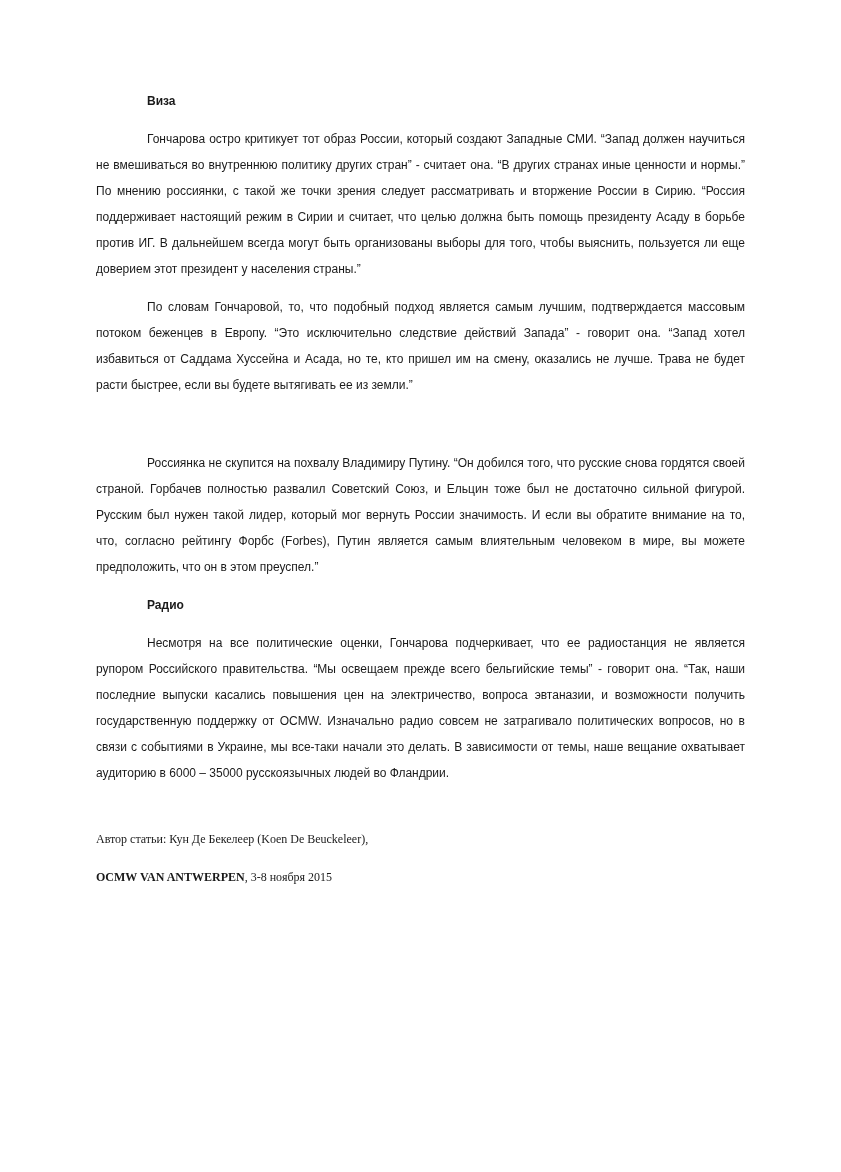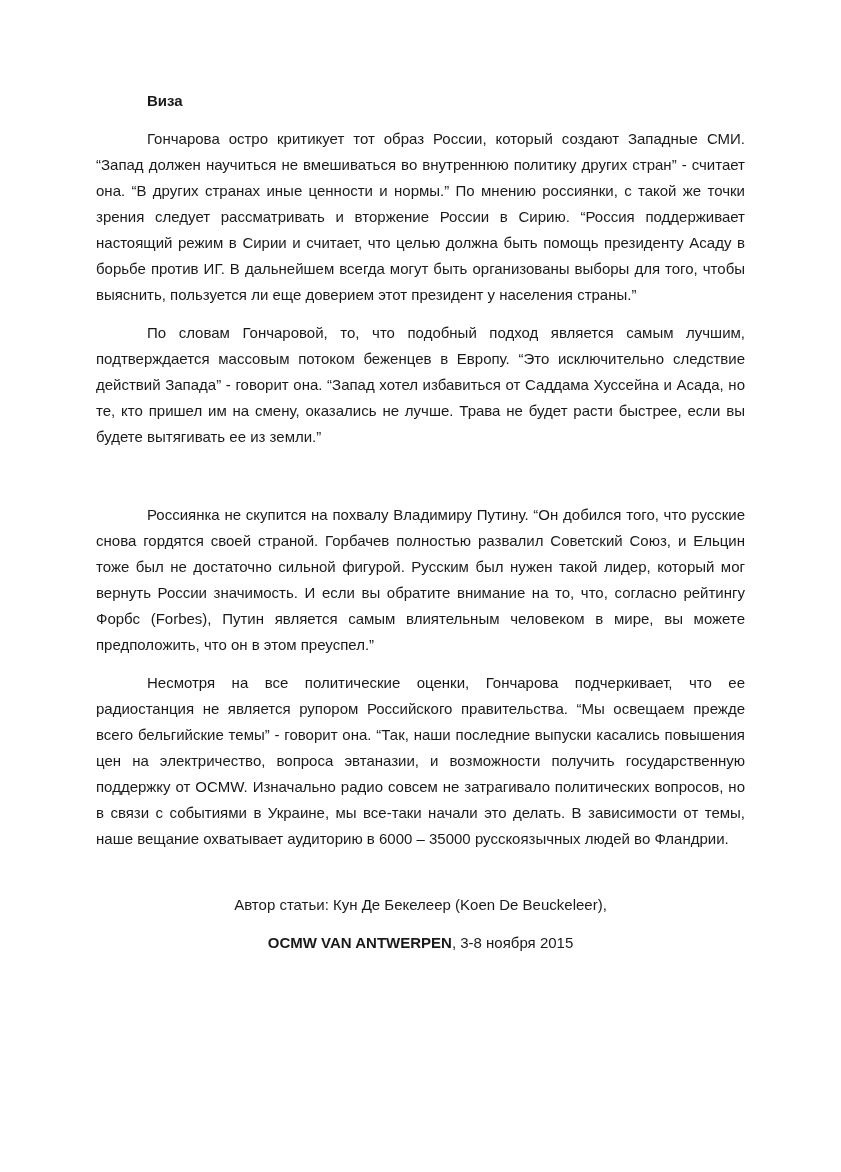--- a/index.html
+++ b/index.html
@@ -7,40 +7,41 @@
     padding: 0;
     background: #ffffff;
   }
   .page {
     width: 841px;
     height: 1172px;
     box-sizing: border-box;
     background: #ffffff;
     padding: 88px 96px 40px 96px;
     font-family: "Liberation Sans", sans-serif;
-    font-size: 15px;
+    font-size: 12px;
     line-height: 26px;
     color: #1a1a1a;
     overflow: hidden;
   }
   .para {
     margin: 0 0 12px 0;
     text-align: justify;
     text-indent: 51px;
   }
   .heading {
     margin: 0 0 12px 0;
     font-weight: bold;
     text-indent: 51px;
     text-align: left;
   }
   .plain {
     margin: 0 0 12px 0;
     text-indent: 0;
-    text-align: center;
+    text-align: left;
+    font-family: Liberation Serif, serif;
   }
   .spacer-lg { height: 40px; }
   .spacer-md { height: 28px; }
   .bold { font-weight: bold; }
 </style>
 </head>
 <body>
 
 <div class="page">
 
@@ -49,20 +50,21 @@
 
   <p class="para">Гончарова остро критикует тот образ России, который создают Западные СМИ. “Запад должен научиться не вмешиваться во внутреннюю политику других стран” - считает она. “В других странах иные ценности и нормы.” По мнению россиянки, с такой же точки зрения следует рассматривать и вторжение России в Сирию. “Россия поддерживает настоящий режим в Сирии и считает, что целью должна быть помощь президенту Асаду в борьбе против ИГ. В дальнейшем всегда могут быть организованы выборы для того, чтобы выяснить, пользуется ли еще доверием этот президент у населения страны.”</p>
 
   <p class="para">По словам Гончаровой, то, что подобный подход является самым лучшим, подтверждается массовым потоком беженцев в Европу. “Это исключительно следствие действий Запада” - говорит она. “Запад хотел избавиться от Саддама Хуссейна и Асада, но те, кто пришел им на смену, оказались не лучше. Трава не будет расти быстрее, если вы будете вытягивать ее из земли.”</p>
 
   <div class="spacer-lg"></div>
 
 
   <p class="para">Россиянка не скупится на похвалу Владимиру Путину. “Он добился того, что русские снова гордятся своей страной. Горбачев полностью развалил Советский Союз, и Ельцин тоже был не достаточно сильной фигурой. Русским был нужен такой лидер, который мог вернуть России значимость. И если вы обратите внимание на то, что, согласно рейтингу Форбс (Forbes), Путин является самым влиятельным человеком в мире, вы можете предположить, что он в этом преуспел.”</p>
 
+  <p class="heading">Радио</p>
 
   <p class="para">Несмотря на все политические оценки, Гончарова подчеркивает, что ее радиостанция не является рупором Российского правительства. “Мы освещаем прежде всего бельгийские темы” - говорит она. “Так, наши последние выпуски касались повышения цен на электричество, вопроса эвтаназии, и возможности получить государственную поддержку от OCMW. Изначально радио совсем не затрагивало политических вопросов, но в связи с событиями в Украине, мы все-таки начали это делать. В зависимости от темы, наше вещание охватывает аудиторию в 6000 – 35000 русскоязычных людей во Фландрии.</p>
 
   <div class="spacer-md"></div>
 
   <p class="plain">Автор статьи: Кун Де Бекелеер (Koen De Beuckeleer),</p>
 
   <p class="plain"><span class="bold">OCMW VAN ANTWERPEN</span><span>, 3-8 ноября 2015</span></p>
 
 </div>

